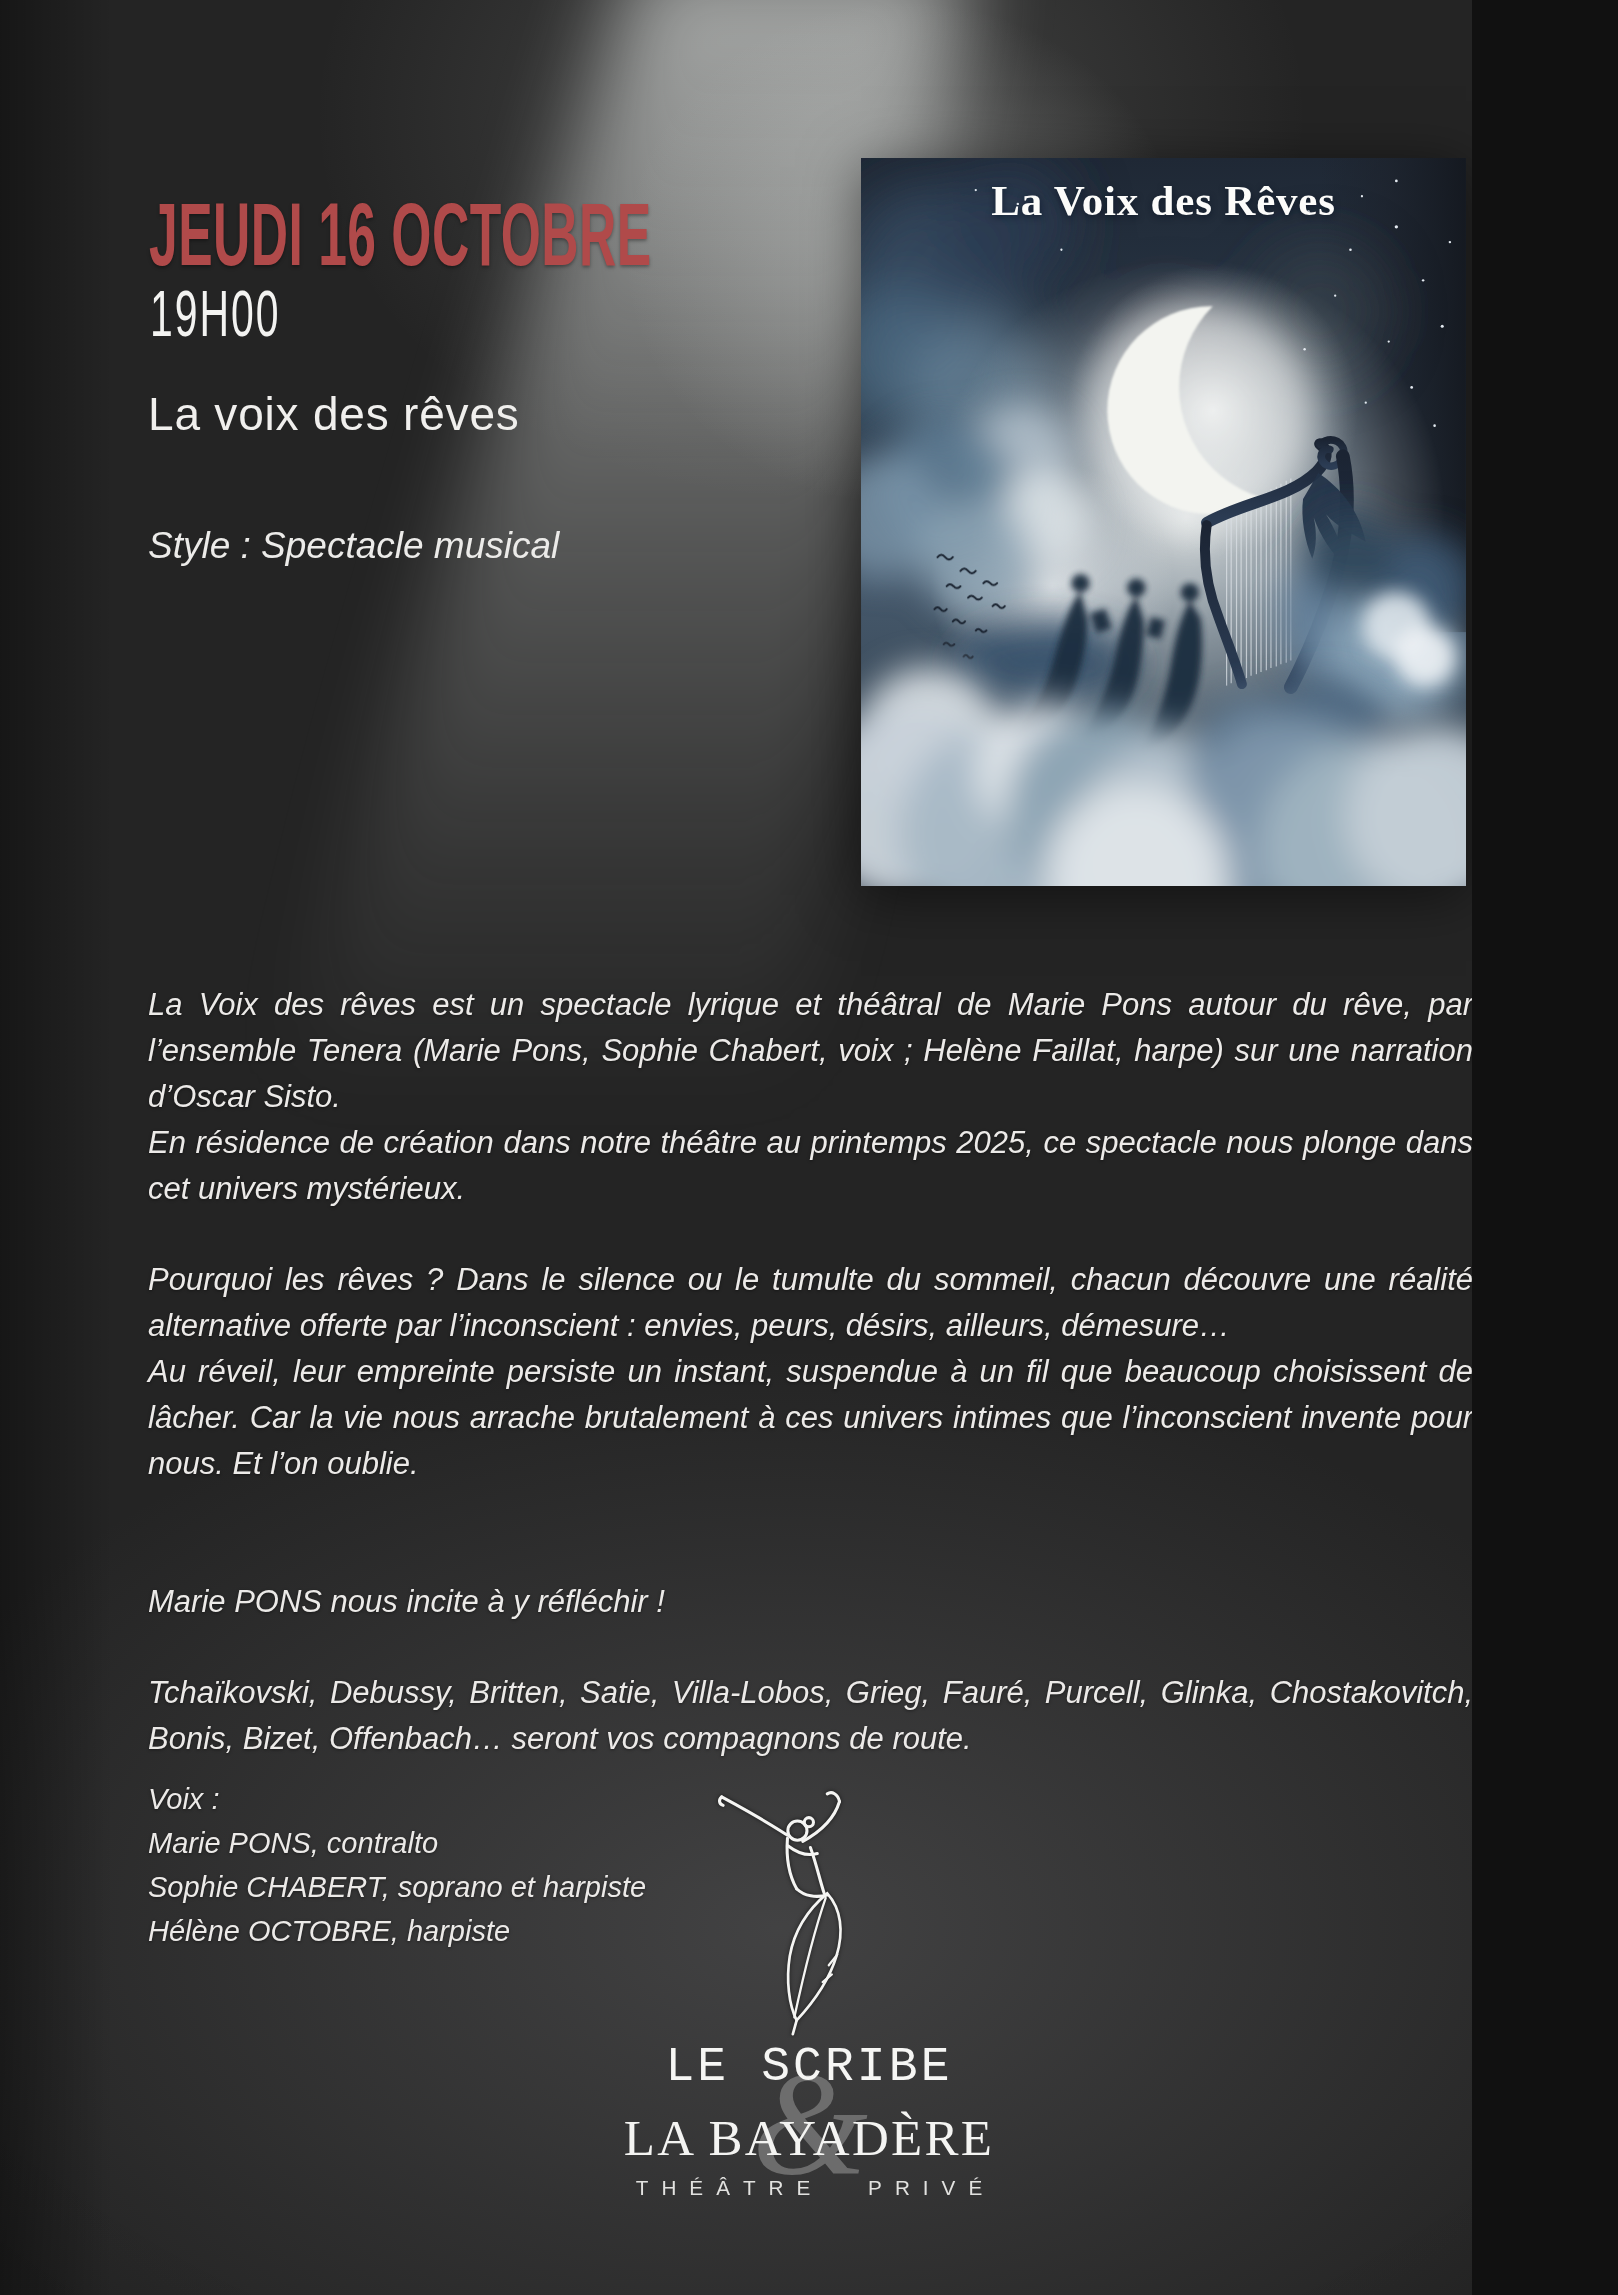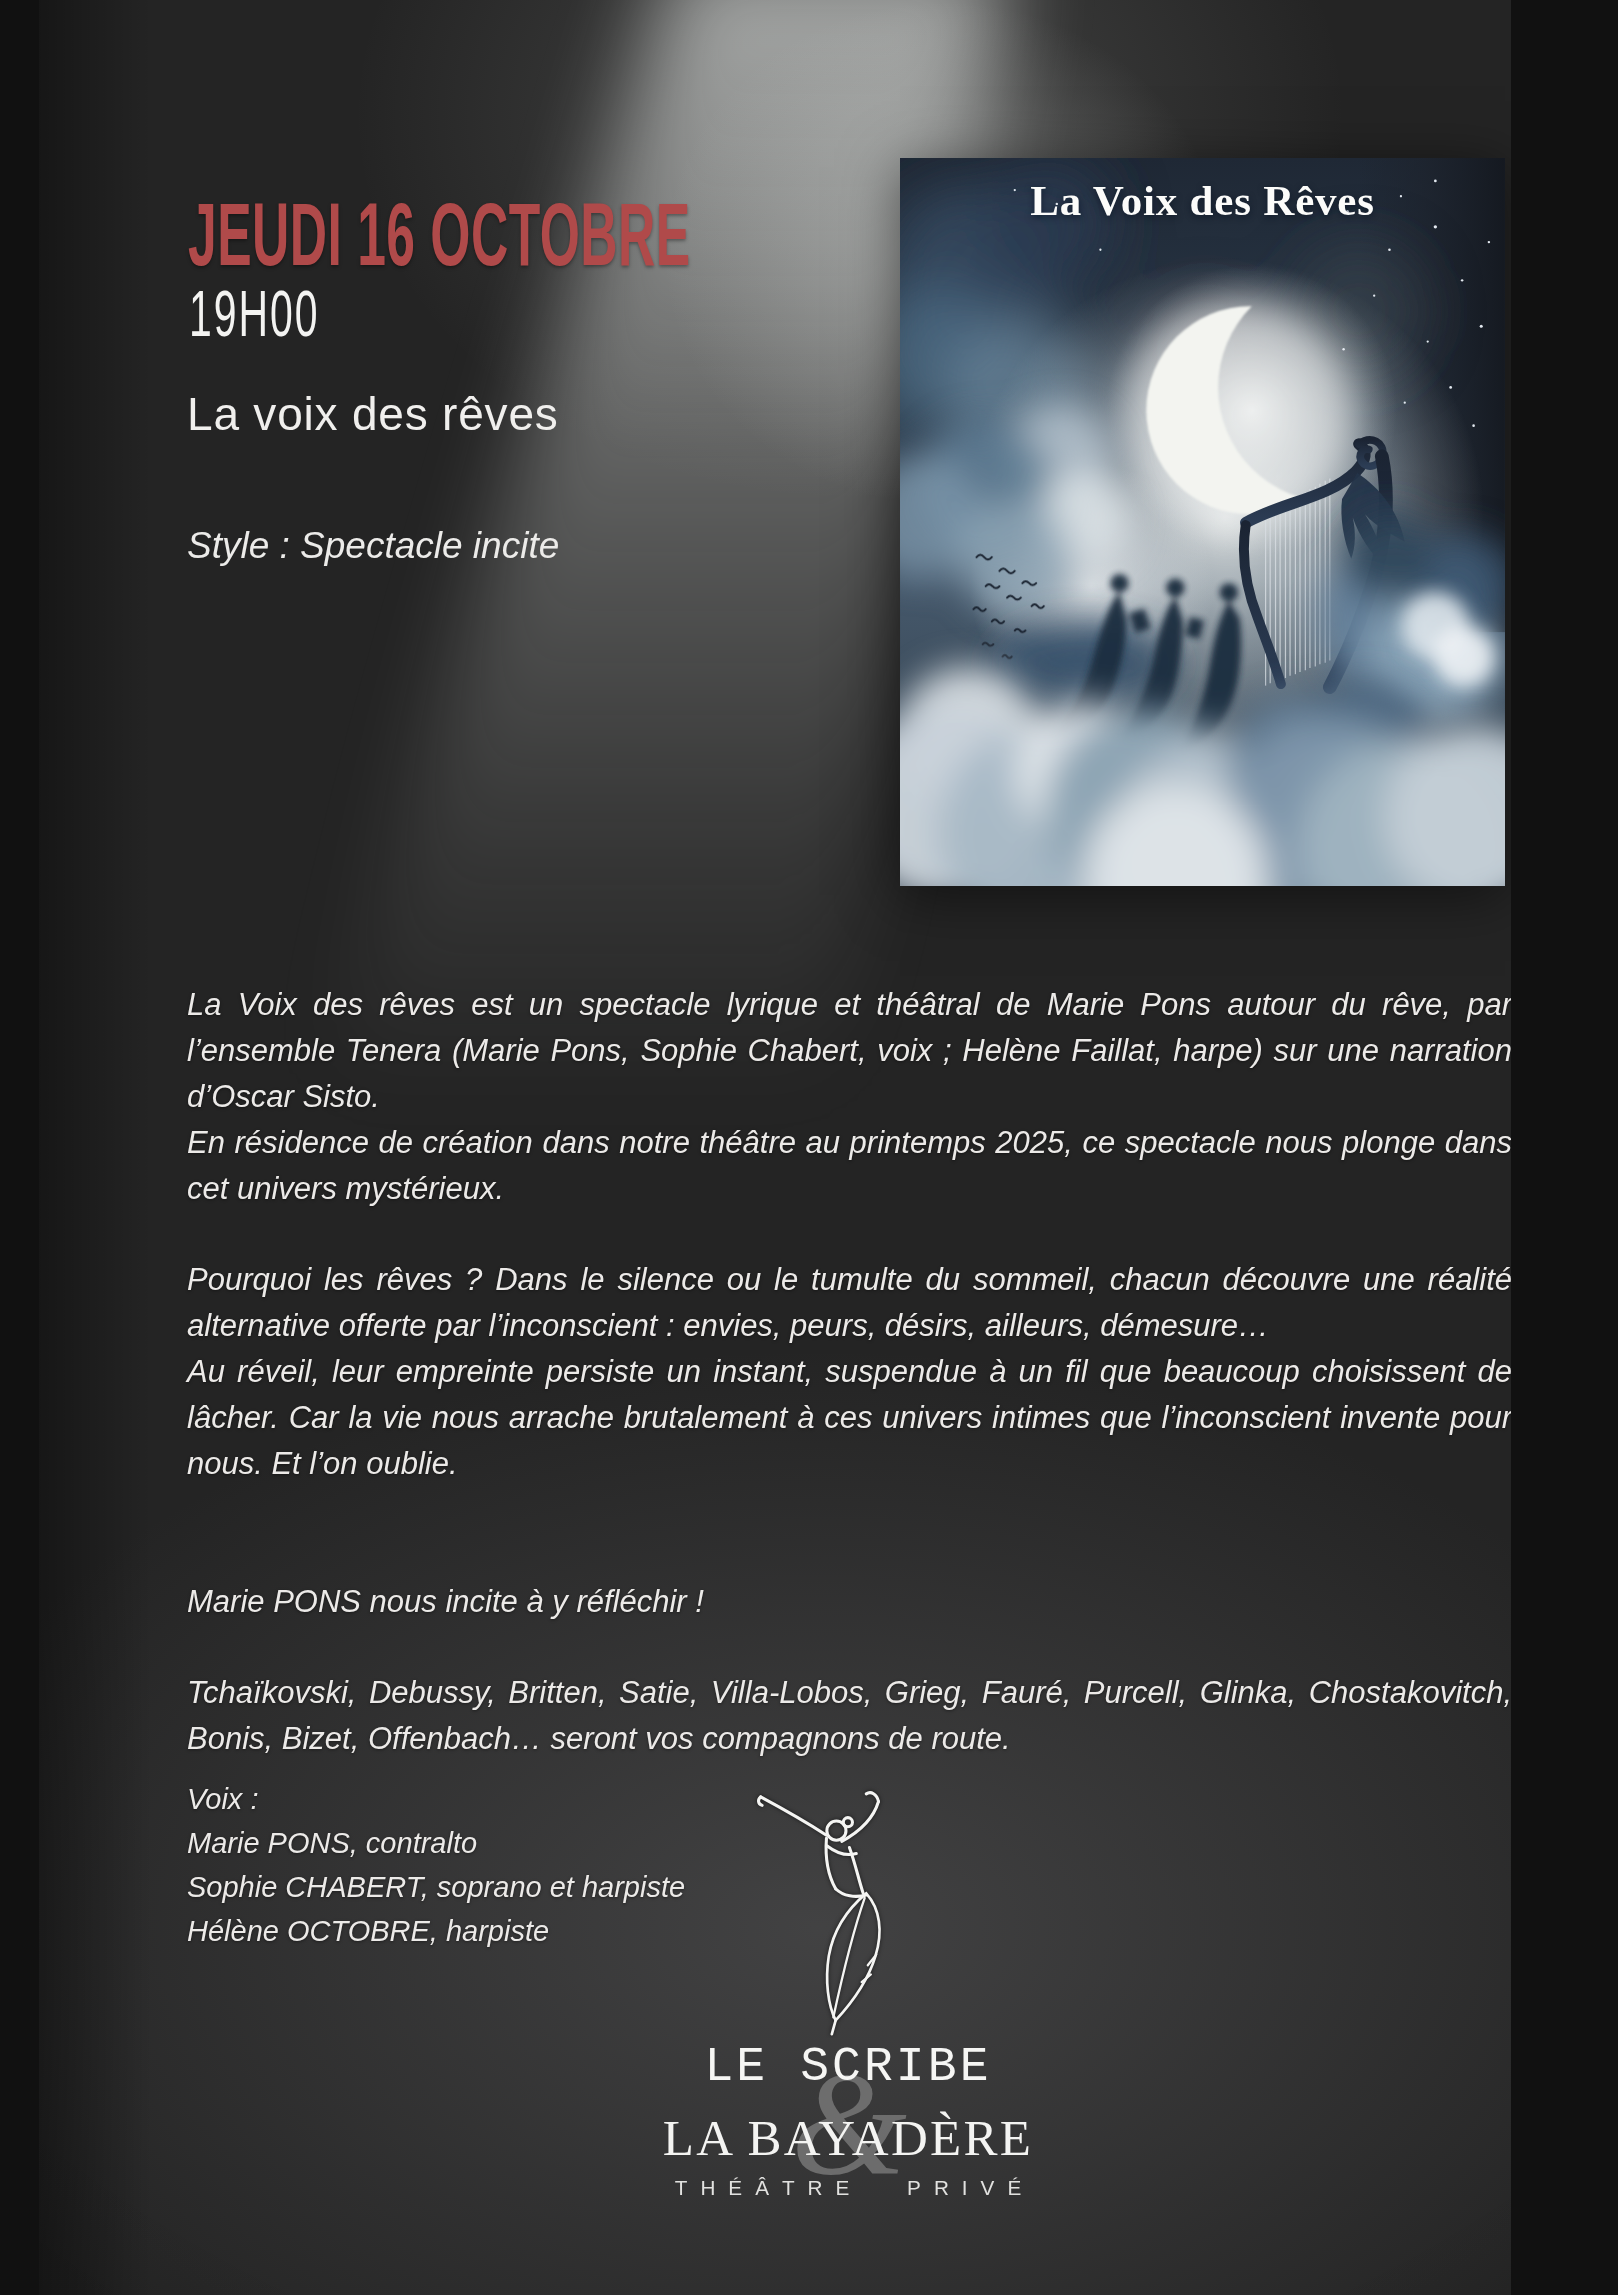--- a/index.html
+++ b/index.html
@@ -1,20 +1,19 @@
 <!DOCTYPE html>
 <html style="font-size:12.2px"><head>
 <meta charset="utf-8">
 <style>
   html,body{margin:0;padding:0;background:#111;}
   #page{
     position:relative; width:1472px; height:2295px; overflow:hidden;
     background:#242424;
     font-family:"Liberation Sans", sans-serif;
-    margin-left:39px;
   }
   
   .beam-wrap{position:absolute;left:0;top:0;width:1618px;height:1301px;filter:blur(42px);pointer-events:none;}
   .beam{
     position:absolute;left:0;top:-46px;width:1618px;height:1301px;
     background:linear-gradient(to bottom,
       rgba(240,243,241,0.62) 0%,
       rgba(235,238,236,0.44) 22%,
       rgba(230,233,231,0.26) 45%,
       rgba(225,228,226,0.10) 68%,
@@ -120,21 +119,21 @@
   <div class="beam-wrap">
       <div class="beam"></div>
     </div>
   <div class="glow-poster"></div>
   <div class="glow-floor"></div>
   <div class="vignette"></div>
 
   <div class="hdr-date">JEUDI 16 OCTOBRE</div>
   <div class="hdr-time">19H00</div>
   <div class="hdr-title">La voix des rêves</div>
-  <div class="hdr-style">Style : Spectacle incite</div>
+  <div class="hdr-style">Style : Spectacle musical</div>
 
   <div class="poster">
     <svg width="605" height="728" viewBox="0 0 791 952">
       <defs>
         <linearGradient id="sky" x1="0" y1="0" x2="0" y2="1">
           <stop offset="0" stop-color="#1f2835"></stop>
           <stop offset="0.32" stop-color="#2b3a4a"></stop>
           <stop offset="0.58" stop-color="#46596c"></stop>
           <stop offset="0.78" stop-color="#3a4a59"></stop>
           <stop offset="1" stop-color="#273240"></stop>

